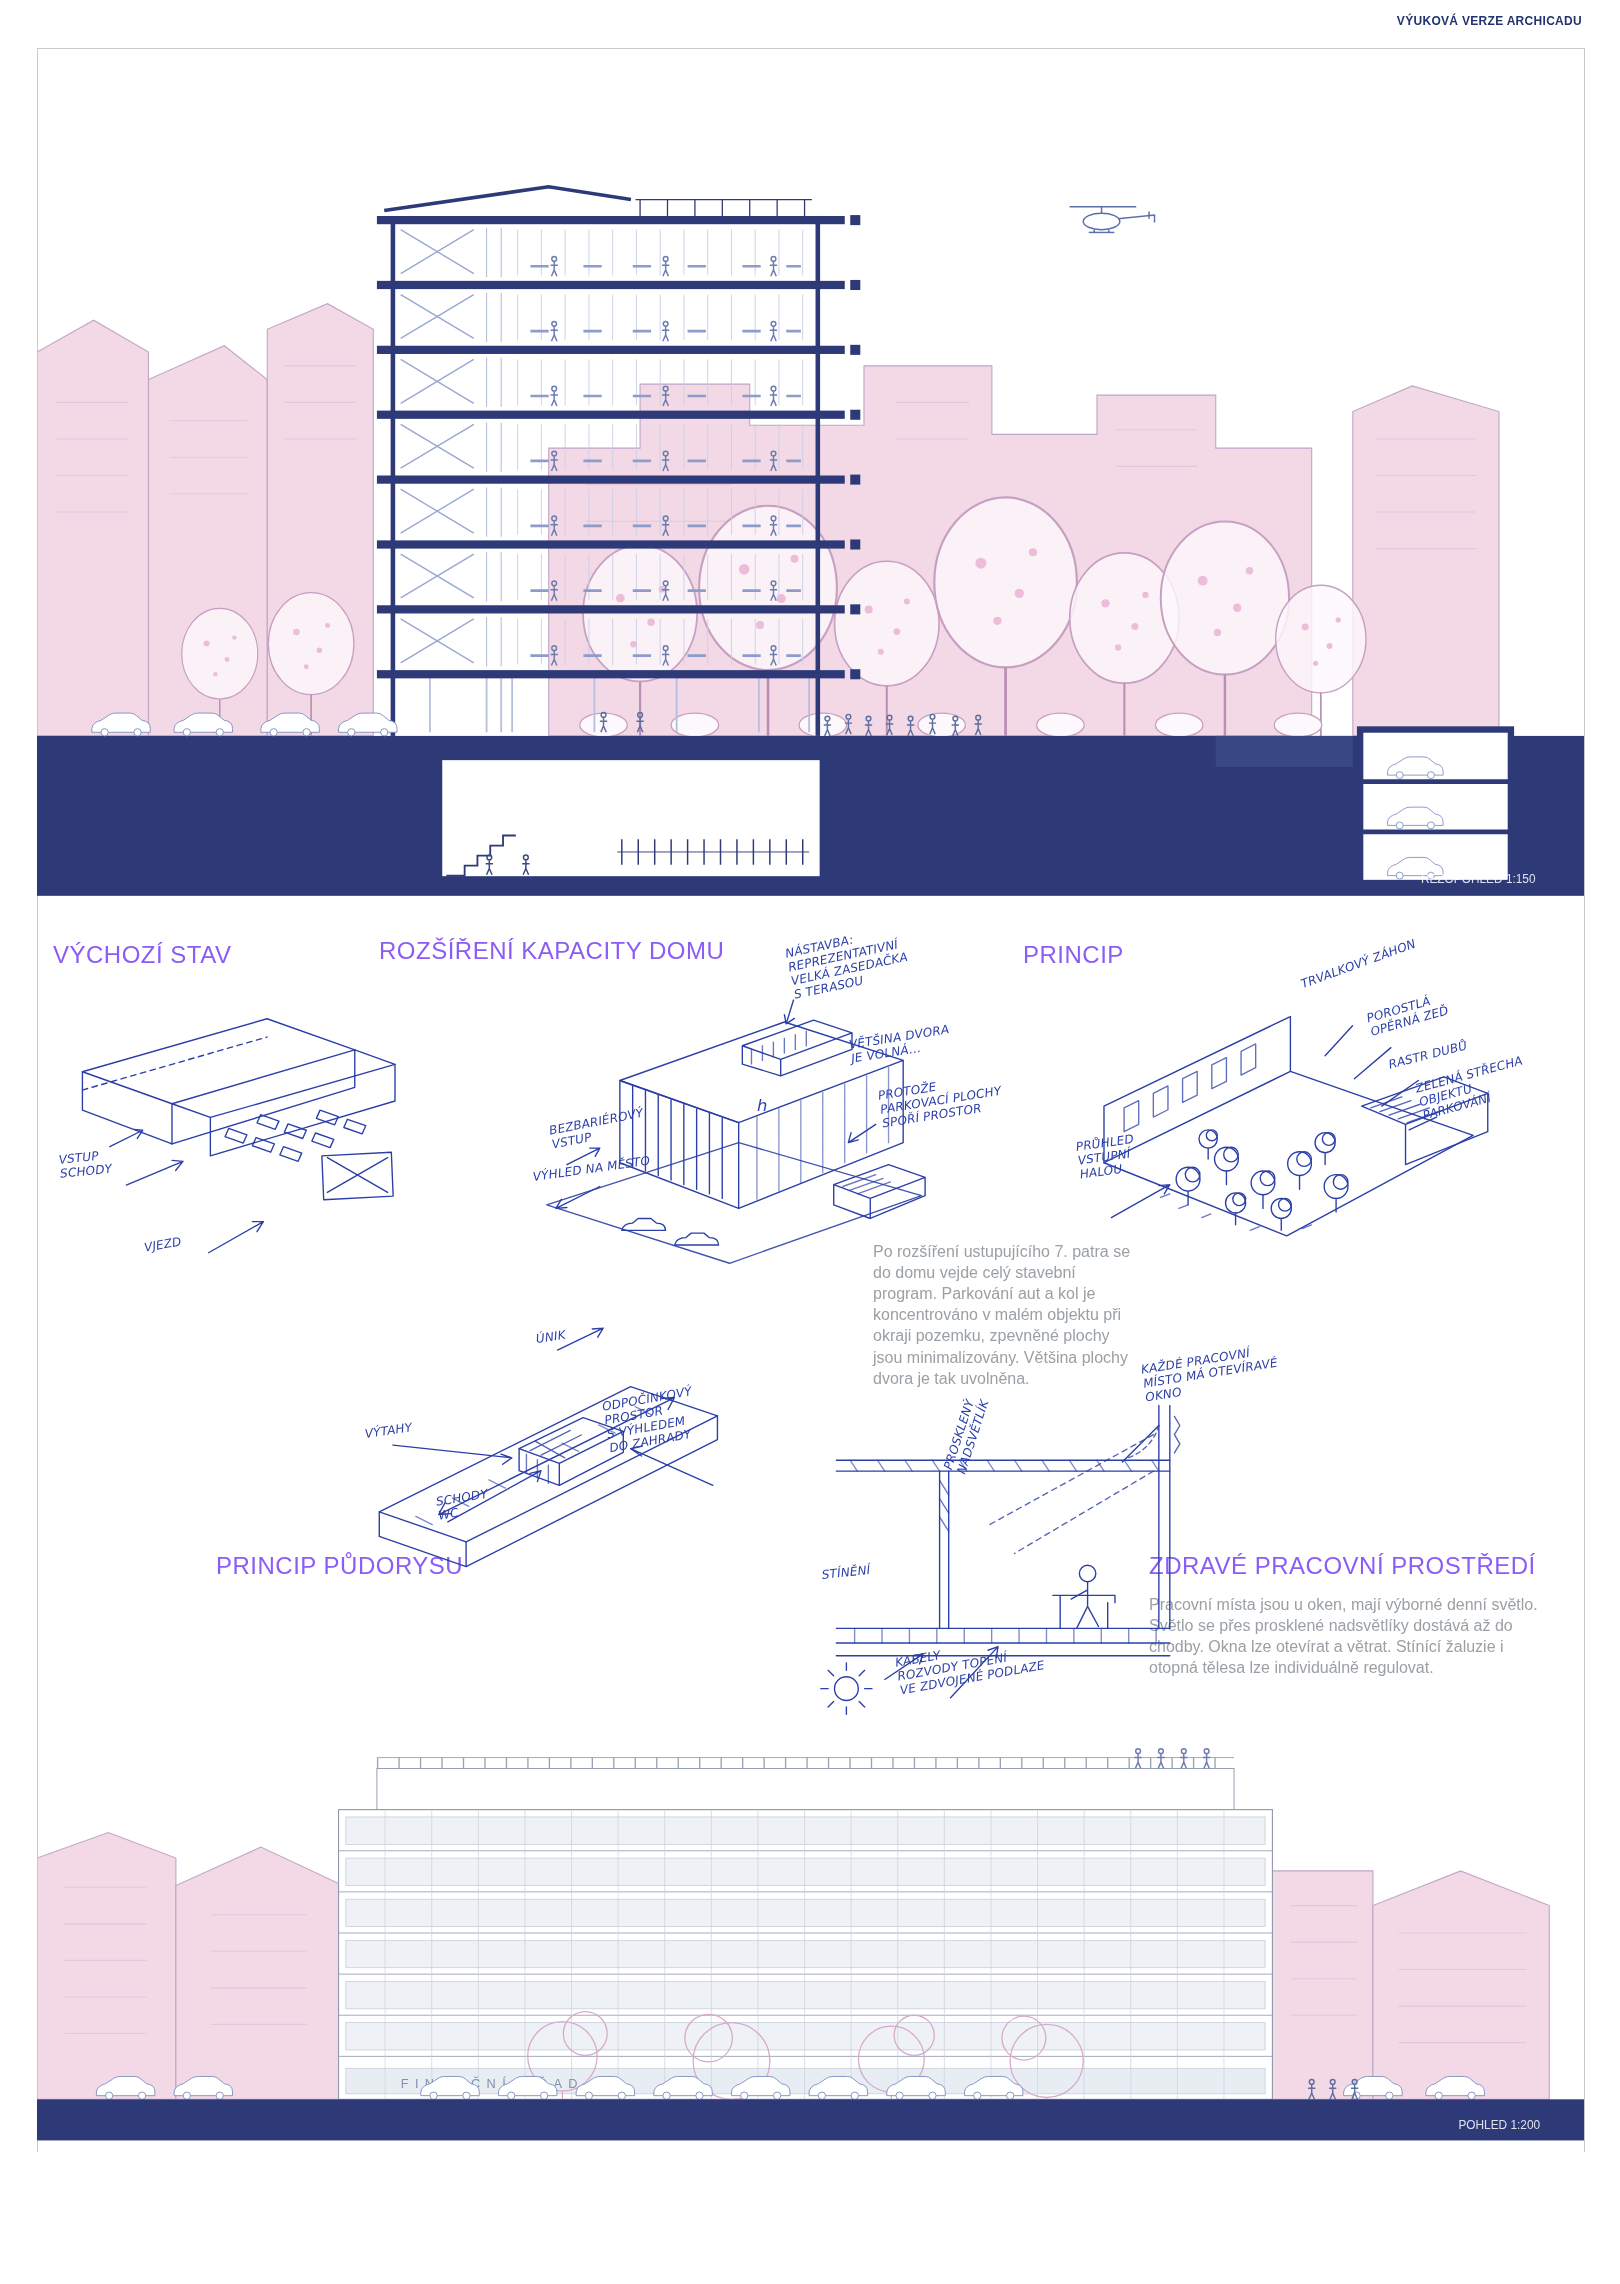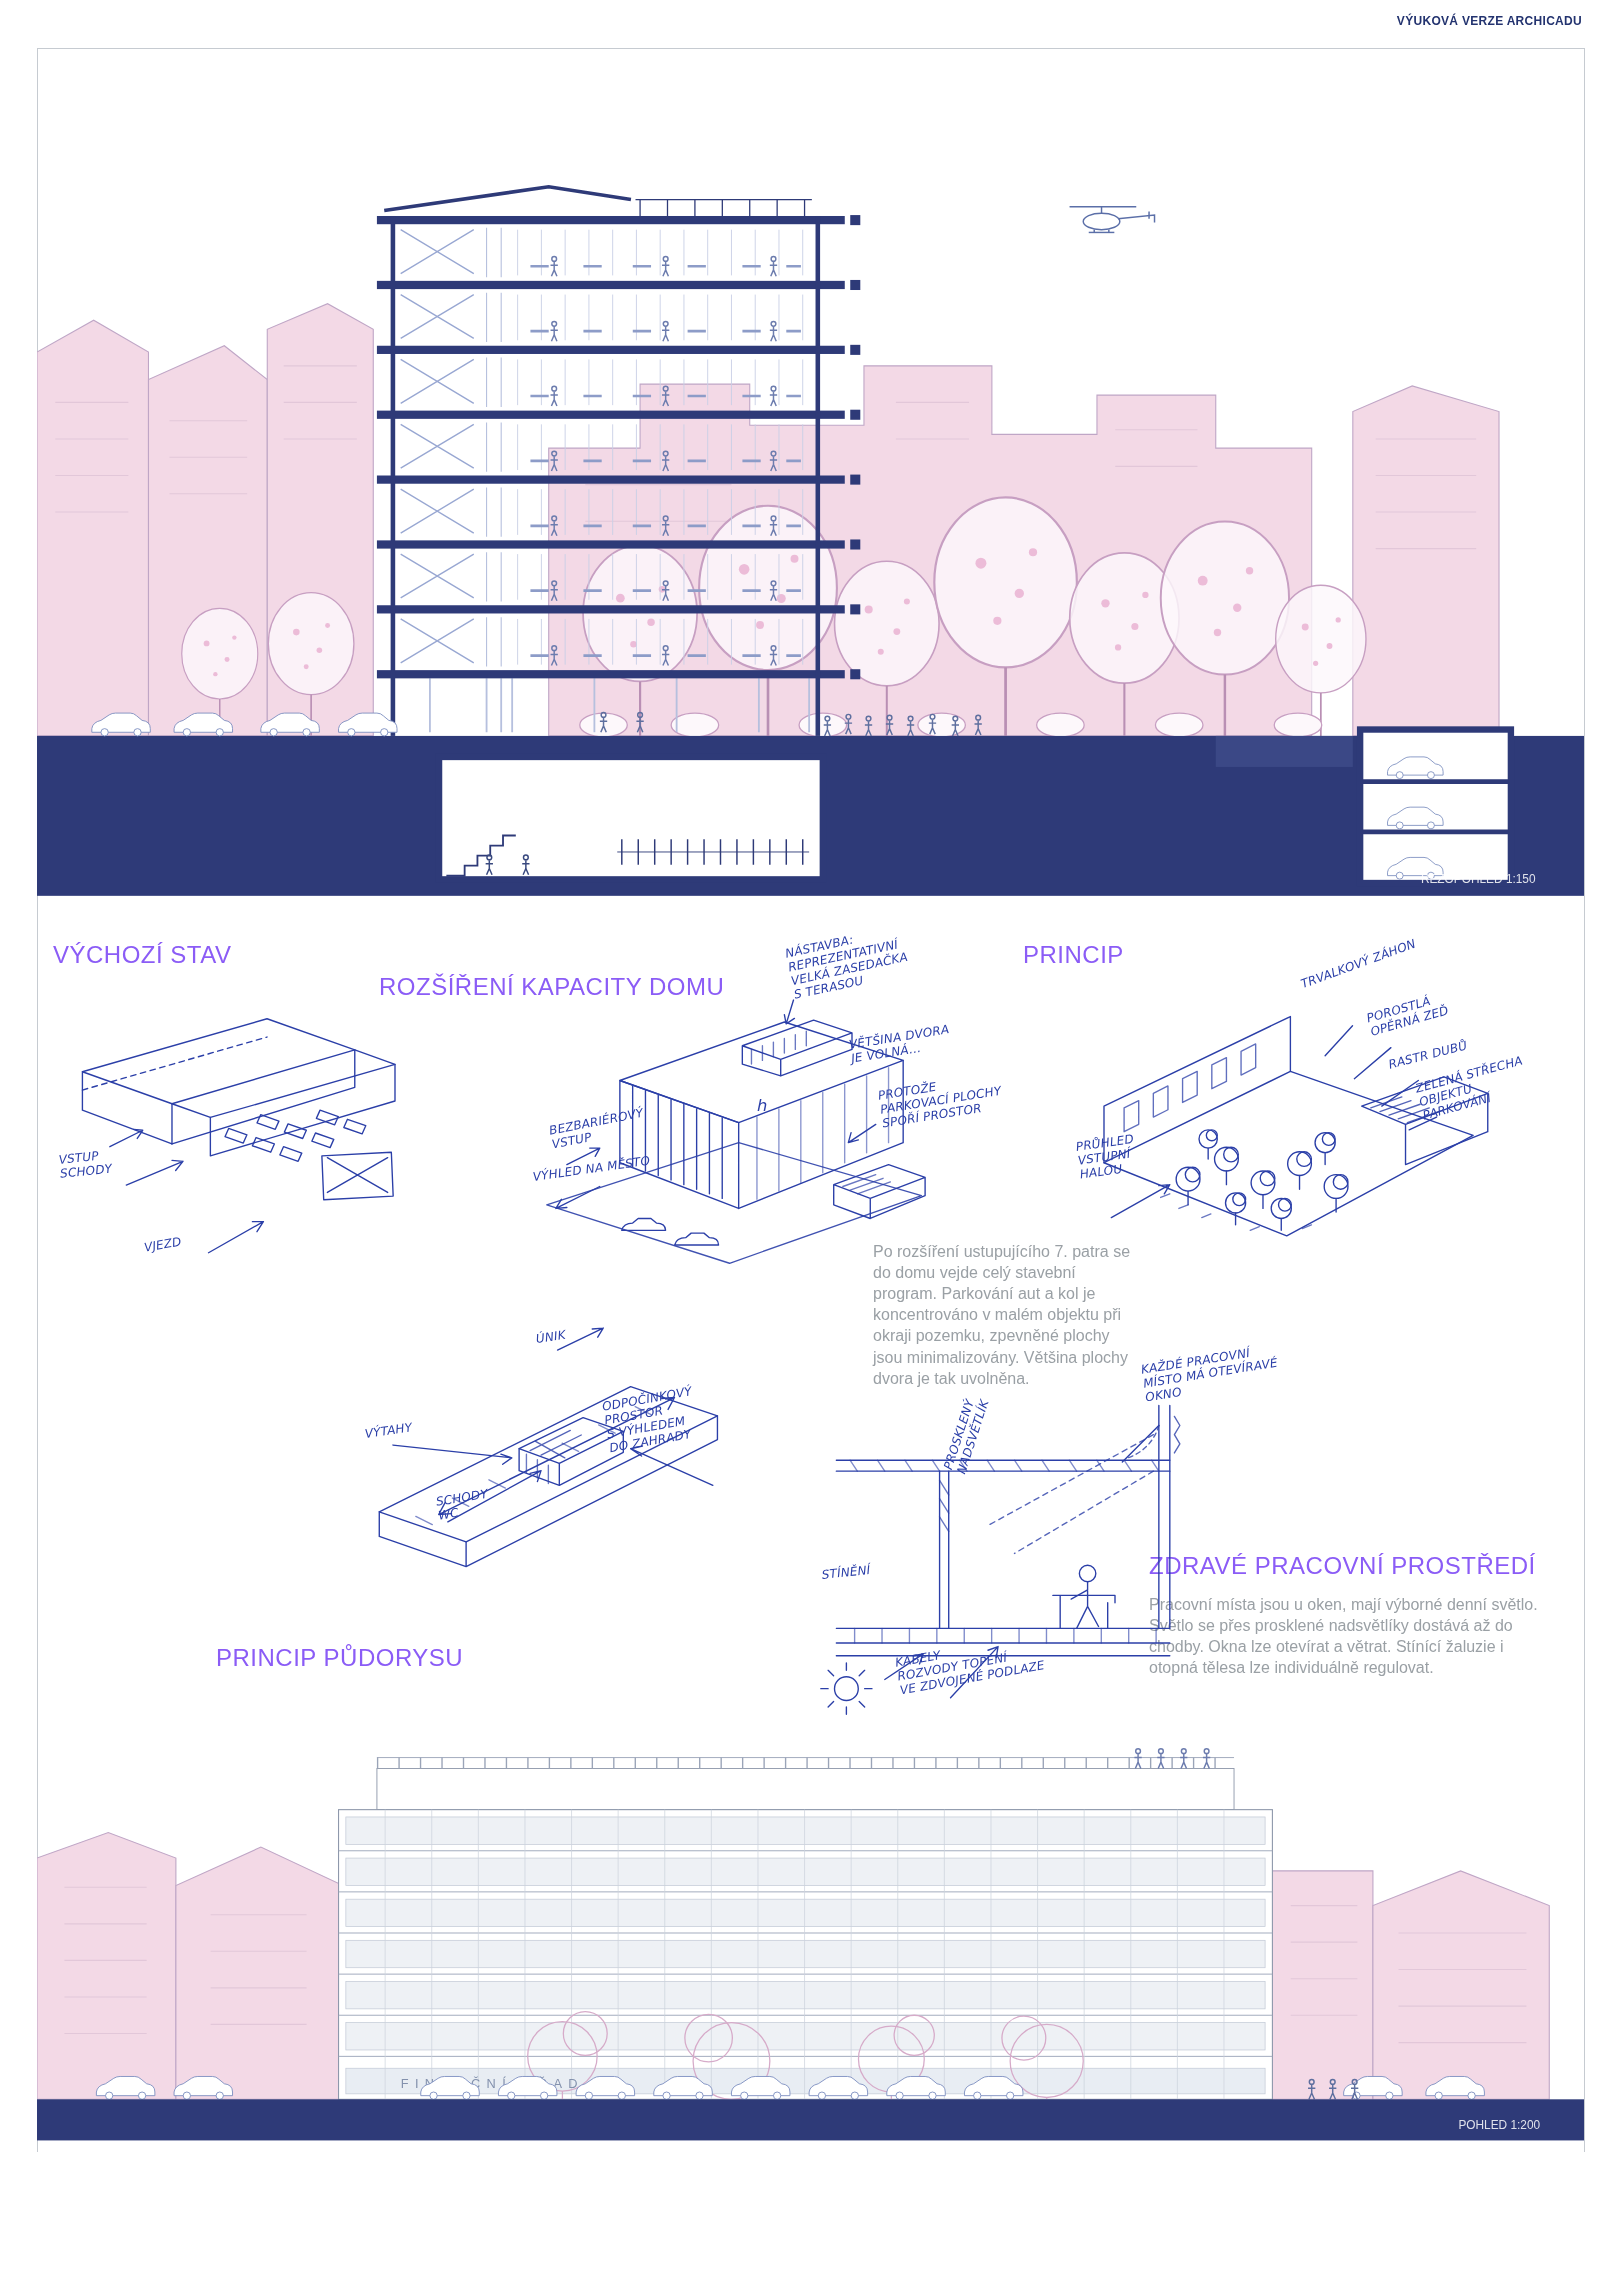--- a/index.html
+++ b/index.html
@@ -172,23 +172,23 @@
         <line x1="52" y1="5" x2="52" y2="13"></line>
       <line x1="-14" y1="28" x2="14" y2="28"></line>
         <line x1="-8" y1="25" x2="-8" y2="28"></line>
         <line x1="8" y1="25" x2="8" y2="28"></line>
     </g>
 
     <text x="1640" y="906" text-anchor="end" font-size="13" fill="#ffffff" opacity="0.85">ŘEZOPOHLED 1:150</text>
   </svg>
 
   <div class="sec-h" style="left:53px;top:941px">VÝCHOZÍ STAV</div>
-  <div class="sec-h" style="left:379px;top:973px">ROZŠÍŘENÍ KAPACITY DOMU</div>
+  <div class="sec-h" style="left:379px;top:937px">ROZŠÍŘENÍ KAPACITY DOMU</div>
   <div class="sec-h" style="left:1023px;top:941px">PRINCIP</div>
-  <div class="sec-h" style="left:216px;top:1644px">PRINCIP PŮDORYSU</div>
+  <div class="sec-h" style="left:216px;top:1552px">PRINCIP PŮDORYSU</div>
   <div class="sec-h" style="left:1149px;top:1552px">ZDRAVÉ PRACOVNÍ PROSTŘEDÍ</div>
 
   <div class="sec-p" style="left:873px;top:1241px;width:267px">Po rozšíření ustupujícího 7. patra se do domu vejde celý stavební program. Parkování aut a kol je koncentrováno v malém objektu při okraji pozemku, zpevněné plochy jsou minimalizovány. Většina plochy dvora je tak uvolněna.</div>
   <div class="sec-p" style="left:1149px;top:1594px;width:407px">Pracovní místa jsou u oken, mají výborné denní světlo. Světlo se přes prosklené nadsvětlíky dostává až do chodby. Okna lze otevírat a větrat. Stínící žaluzie i otopná tělesa lze individuálně regulovat.</div>
 
   <svg class="layer" style="left:55px;top:982px" width="393" height="302" viewBox="0 0 430 330">
     <g class="ink">
       <path d="M30,98 L232,40 L328,74 L128,133 Z"></path>
       <path d="M30,98 L30,140 L128,177 L128,133"></path>
       <path d="M328,74 L328,115 L128,177"></path>

